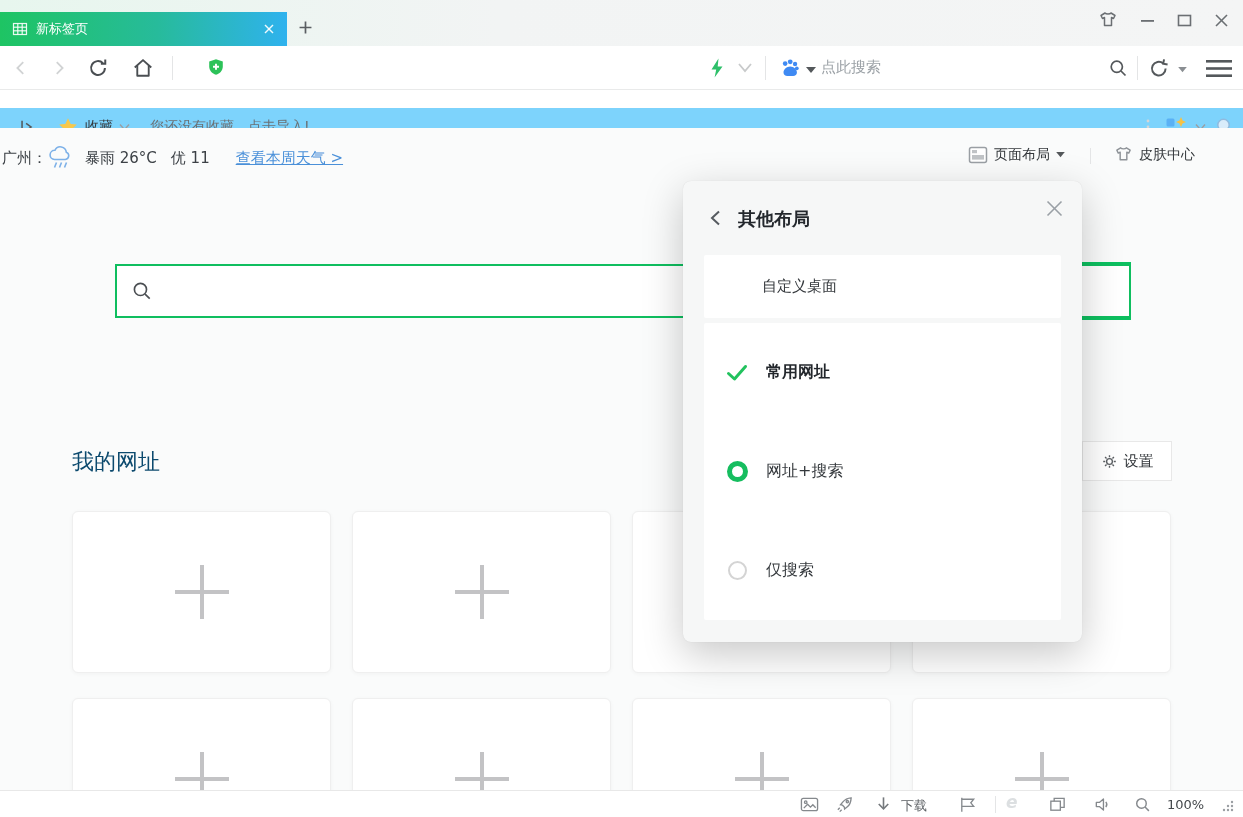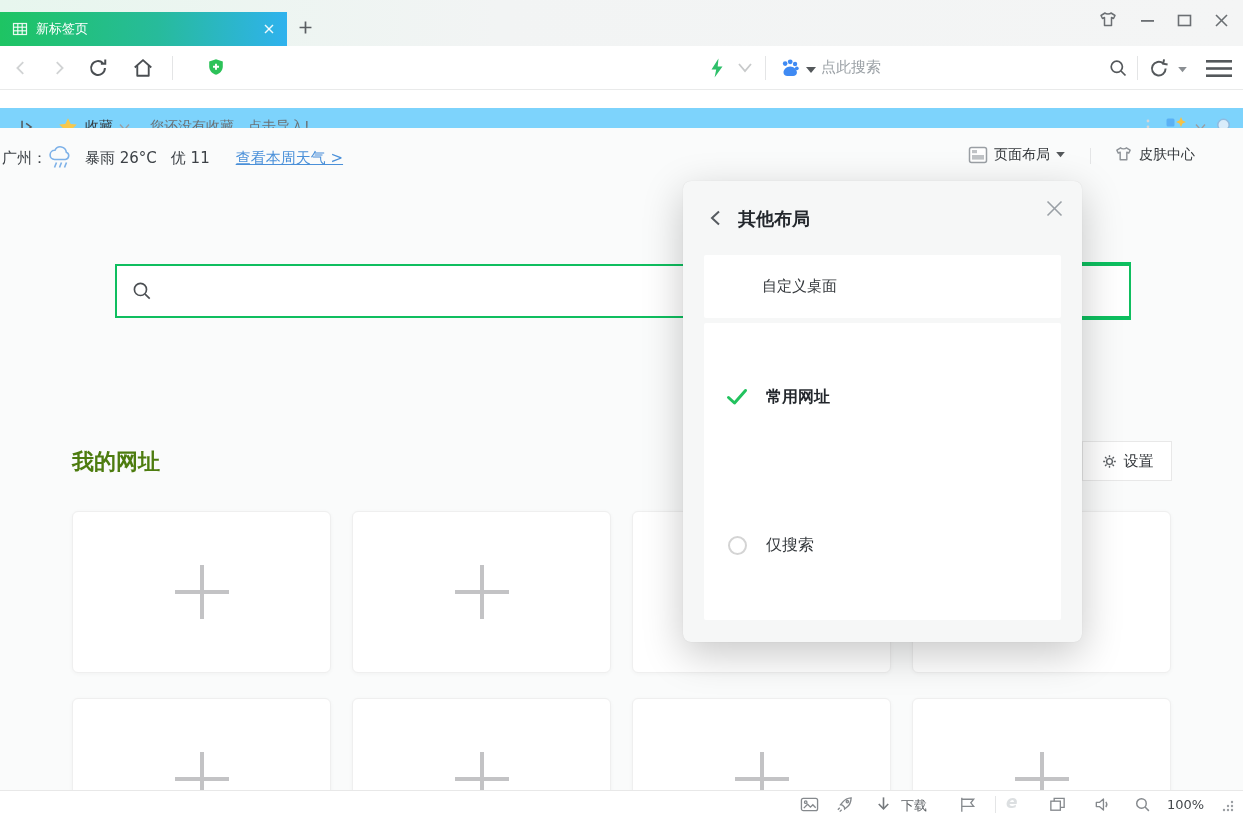--- a/index.html
+++ b/index.html
@@ -25,21 +25,21 @@
   .bookmarks{position:absolute;top:108px;left:0;right:0;height:38px;background:#7dd3fc;border-bottom:1px solid #ededee}
   .bm-text{position:absolute;font-size:14px;white-space:nowrap}
 
   
   .main{position:absolute;top:128px;left:0;right:0;bottom:27px;background:#fafbfb}
   .weather{position:absolute;left:2px;top:18px;display:flex;align-items:center;font-size:15px;color:#3c4146}
   .weather .lnk{color:#4a90d9;text-decoration:underline;cursor:pointer}
   .action-btn{position:absolute;display:flex;align-items:center;gap:6px;font-size:14px;color:#34383c;cursor:pointer}
   .searchbox{position:absolute;left:115px;top:136px;width:1016px;height:54px;background:#fff;border:2px solid #0fbe5f}
   .searchbtn{position:absolute;left:1041px;top:134px;width:90px;height:58px;background:#0bc160;cursor:pointer}
-  .sec-title{position:absolute;left:72px;top:319px;font-size:22px;font-weight:bold;color:#4d7c0f}
+  .sec-title{position:absolute;left:72px;top:319px;font-size:22px;font-weight:normal;color:#0c4a6e}
   .settings-btn{position:absolute;left:1082px;top:313px;width:90px;height:40px;background:#fff;border:1px solid #e8e8e8;display:flex;align-items:center;justify-content:center;gap:6px;font-size:15px;color:#34383c;cursor:pointer}
   .tile{position:absolute;width:259px;height:162px;background:#fff;border:1px solid #efefef;border-radius:6px;box-shadow:0 1px 4px rgba(0,0,0,.04);display:flex;align-items:center;justify-content:center;cursor:pointer}
   .cross{position:relative;width:54px;height:54px}
   .cross::before{content:"";position:absolute;left:0;right:0;top:25px;height:4px;background:#c3c3c5}
   .cross::after{content:"";position:absolute;top:0;bottom:0;left:25px;width:4px;background:#c3c3c5}
 
   
   .panel{position:absolute;left:683px;top:181px;width:399px;height:461px;background:#f6f7f7;border-radius:8px;box-shadow:0 12px 40px rgba(0,0,0,.22),0 0 1px rgba(0,0,0,.12);z-index:40}
   .panel-title{position:absolute;left:55px;top:26px;font-size:18px;font-weight:bold;color:#24282d}
   .panel-back{position:absolute;left:26px;top:29px;cursor:pointer}
@@ -381,20 +381,26 @@
       <div class="opt checked">
         <span class="ic">
           <svg width="22" height="18" viewBox="0 0 22 18">
               <path d="M2.5 9.5 L8.5 15 L19.5 2.5" stroke="#22c25e" stroke-width="3" fill="none" stroke-linecap="round" stroke-linejoin="round"></path>
             </svg>
         </span>
         <span>常用网址</span>
       </div>
       <div class="opt">
         <span class="ic">
+            <span class="radio-sel"></span>
+          </span>
+        <span>网址+搜索</span>
+      </div>
+      <div class="opt">
+        <span class="ic">
             <span class="radio"></span>
           </span>
         <span>仅搜索</span>
       </div>
     </div>
   </div>
 
   <div class="statusbar">
     <div class="sb" style="left:800px">
       <svg width="19" height="19" viewBox="0 0 20 20">

